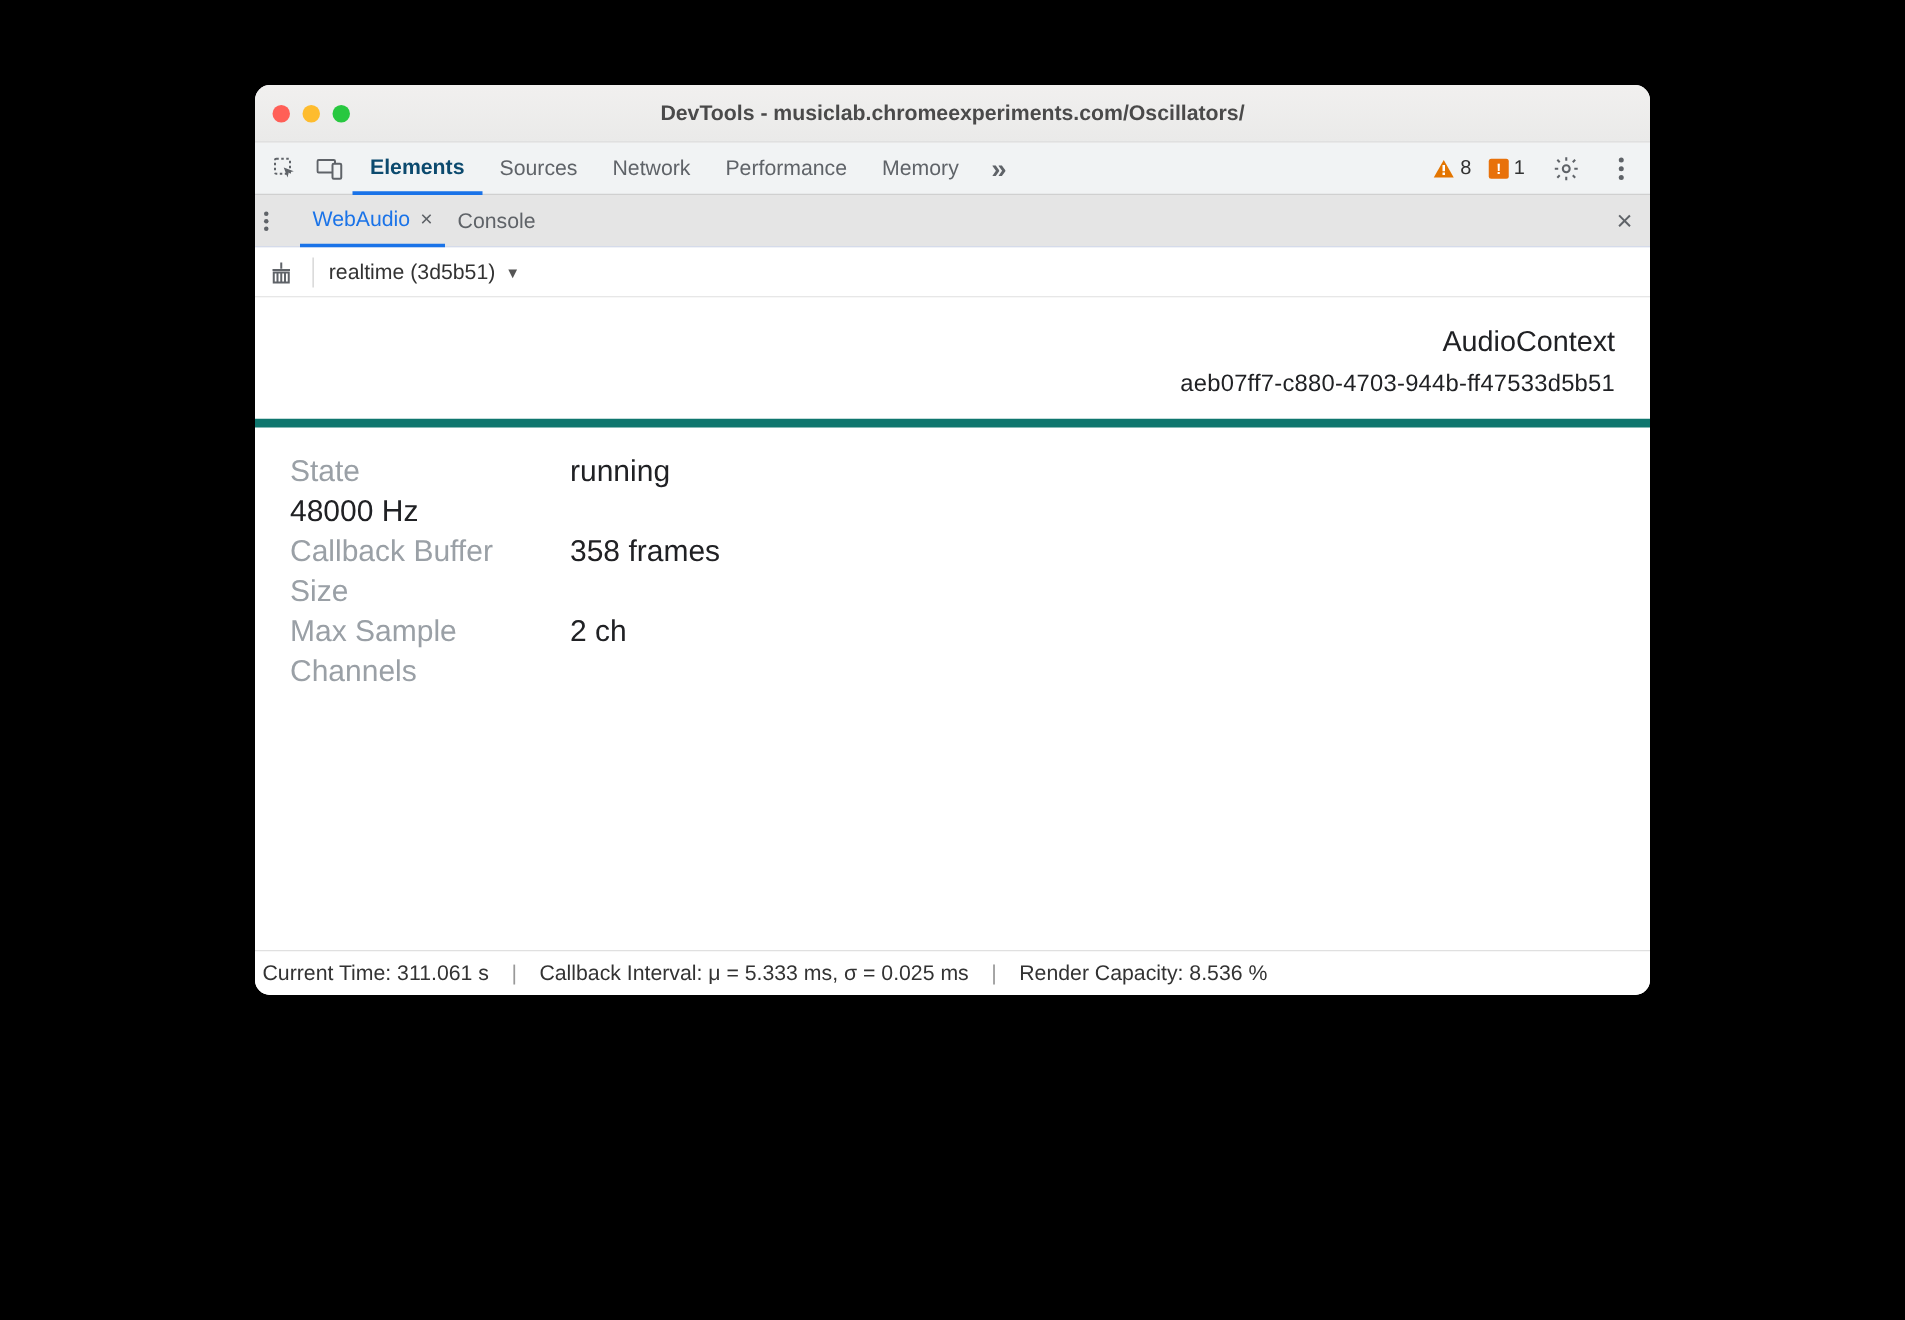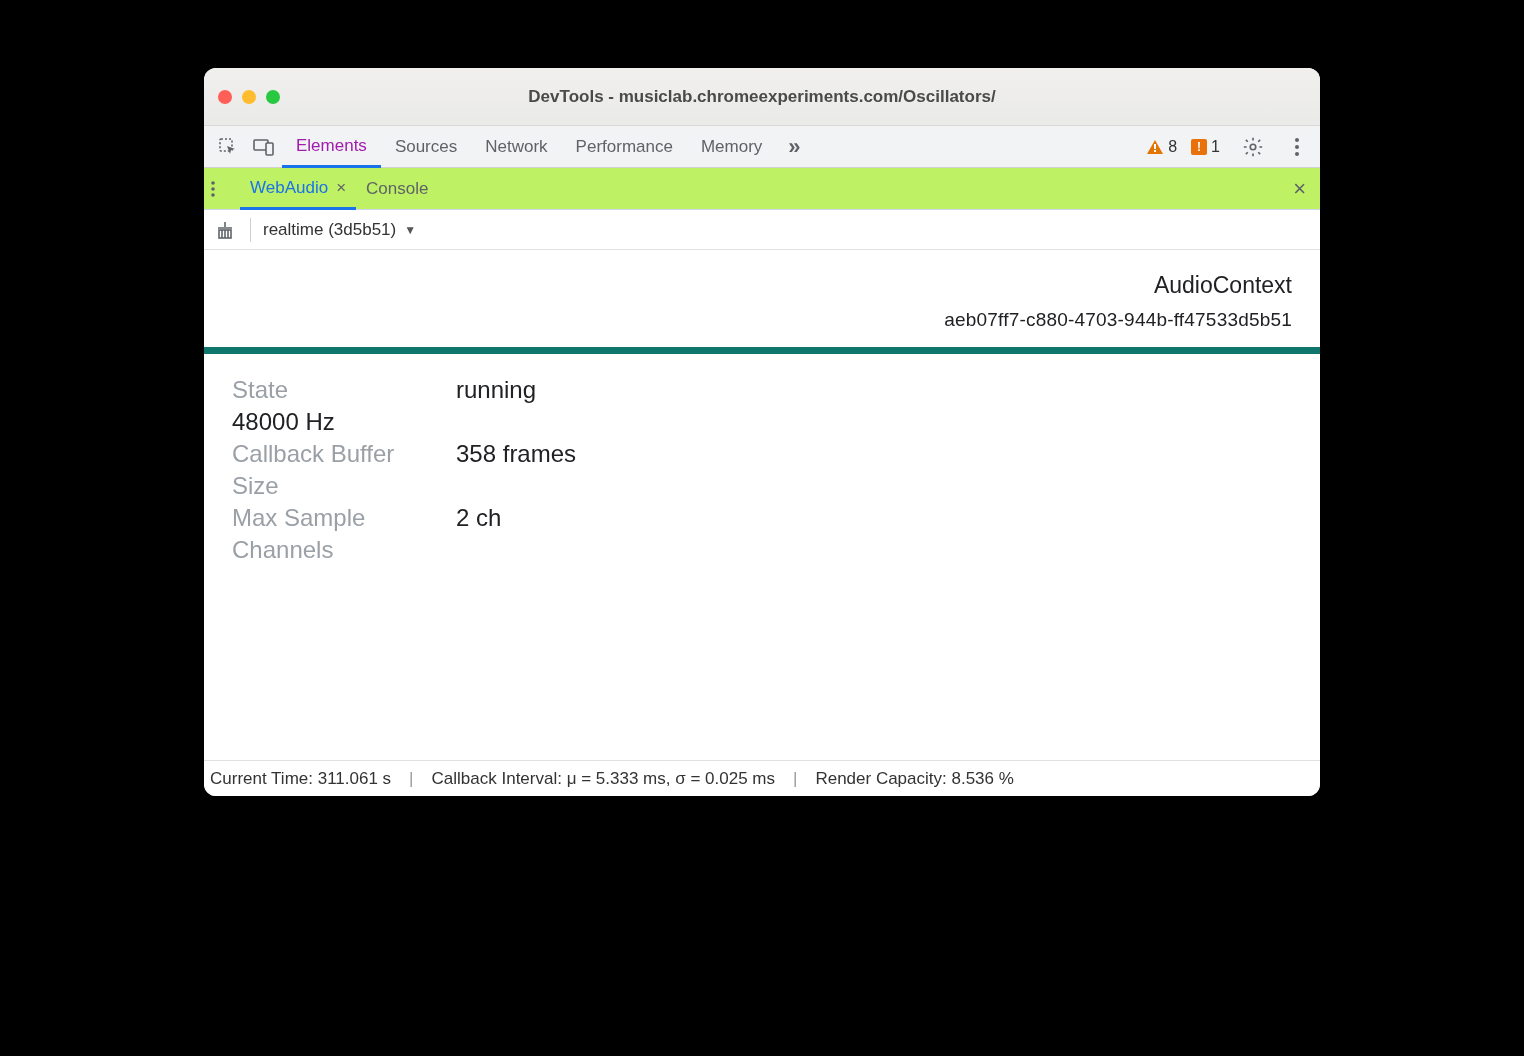--- a/index.html
+++ b/index.html
@@ -17,21 +17,21 @@
     width: 1116px;
     height: 728px;
     background: #fff;
     border-radius: 12px;
     overflow: hidden;
     box-shadow: 0 20px 60px rgba(0,0,0,0.5);
     display: flex;
     flex-direction: column;
   }
   .titlebar {
-    height: 58px;
+    height: 46px;
     background: linear-gradient(#f1f0ef, #eaeae9);
     display: flex;
     align-items: center;
     padding: 0 14px;
     border-bottom: 1px solid #d8d8d7;
     position: relative;
   }
   .traffic { display: flex; gap: 10px; }
   .dot { width: 14px; height: 14px; border-radius: 50%; }
   .dot.red { background:#ff5f57; }
@@ -50,29 +50,29 @@
     gap: 0;
   }
   .tab-icon-btn {
     width: 36px; height: 36px; display:flex; align-items:center; justify-content:center;
     color:#5f6368; cursor:pointer;
   }
   .tab {
     padding: 0 14px; height:100%; display:flex; align-items:center;
     font-size:17px; color:#5f6368; cursor:pointer;
   }
-  .tab.active { color:#a21caf; border-bottom:3px solid #1a73e8; font-weight:400; margin-bottom:-1px;justify-content:flex-end; }
+  .tab.active { color:#0c4a6e; border-bottom:3px solid #1a73e8; font-weight:700; margin-bottom:-1px;justify-content:flex-end; }
   .tabs-spacer { flex:1; }
   .badgebox { display:flex; align-items:center; gap:14px; padding:0 6px 0 0; }
   .badge { display:flex; align-items:center; gap:4px; font-size:16px; color:#333; }
   .badge .sq { width:16px;height:16px;background:#e8710a;color:#fff;font-size:12px;font-weight:700;display:flex;align-items:center;justify-content:center;border-radius:2px;}
   .gear, .more { color:#5f6368; padding:0 8px; cursor:pointer; }
   .drawer-tabs {
     height: 42px;
-    background:#bef264;
+    background:#e5e5e5;
     border-bottom:1px solid #d0d7eb;
     display:flex; align-items:center;
     padding: 0 6px;
   }
   .dmore { width:30px; text-align:center; color:#5f6368; font-size:18px; cursor:pointer;}
   .dtab { padding: 0 10px; height:100%; display:flex; align-items:center; gap:8px; font-size:17px; color:#5f6368; cursor:pointer;}
   .dtab.active { color:#1a73e8; border-bottom:3px solid #1a73e8; margin-bottom:-1px;}
   .dtab .x { font-size:17px; color:#5f6368;}
   .dspacer { flex:1; }
   .dclose { color:#5f6368; font-size:22px; padding:0 8px; cursor:pointer;}

